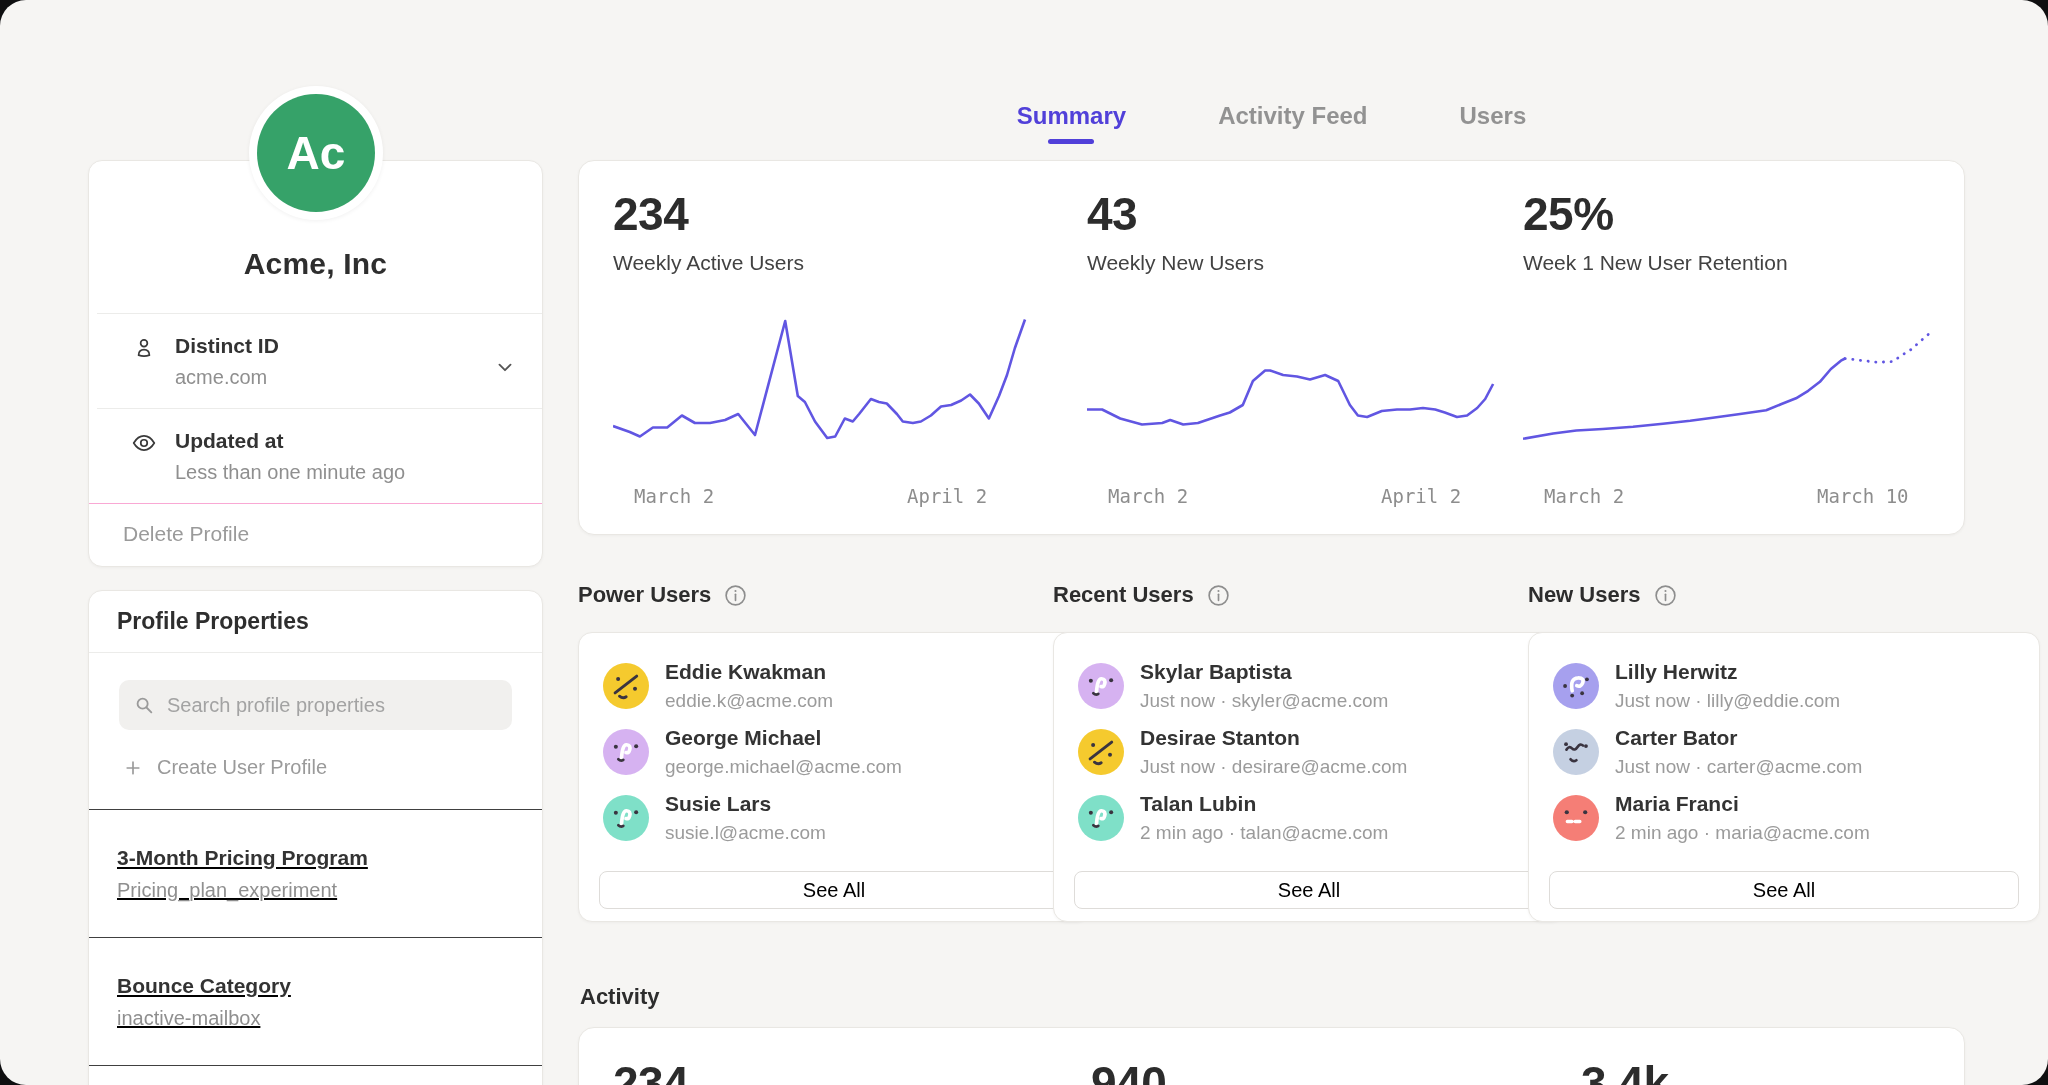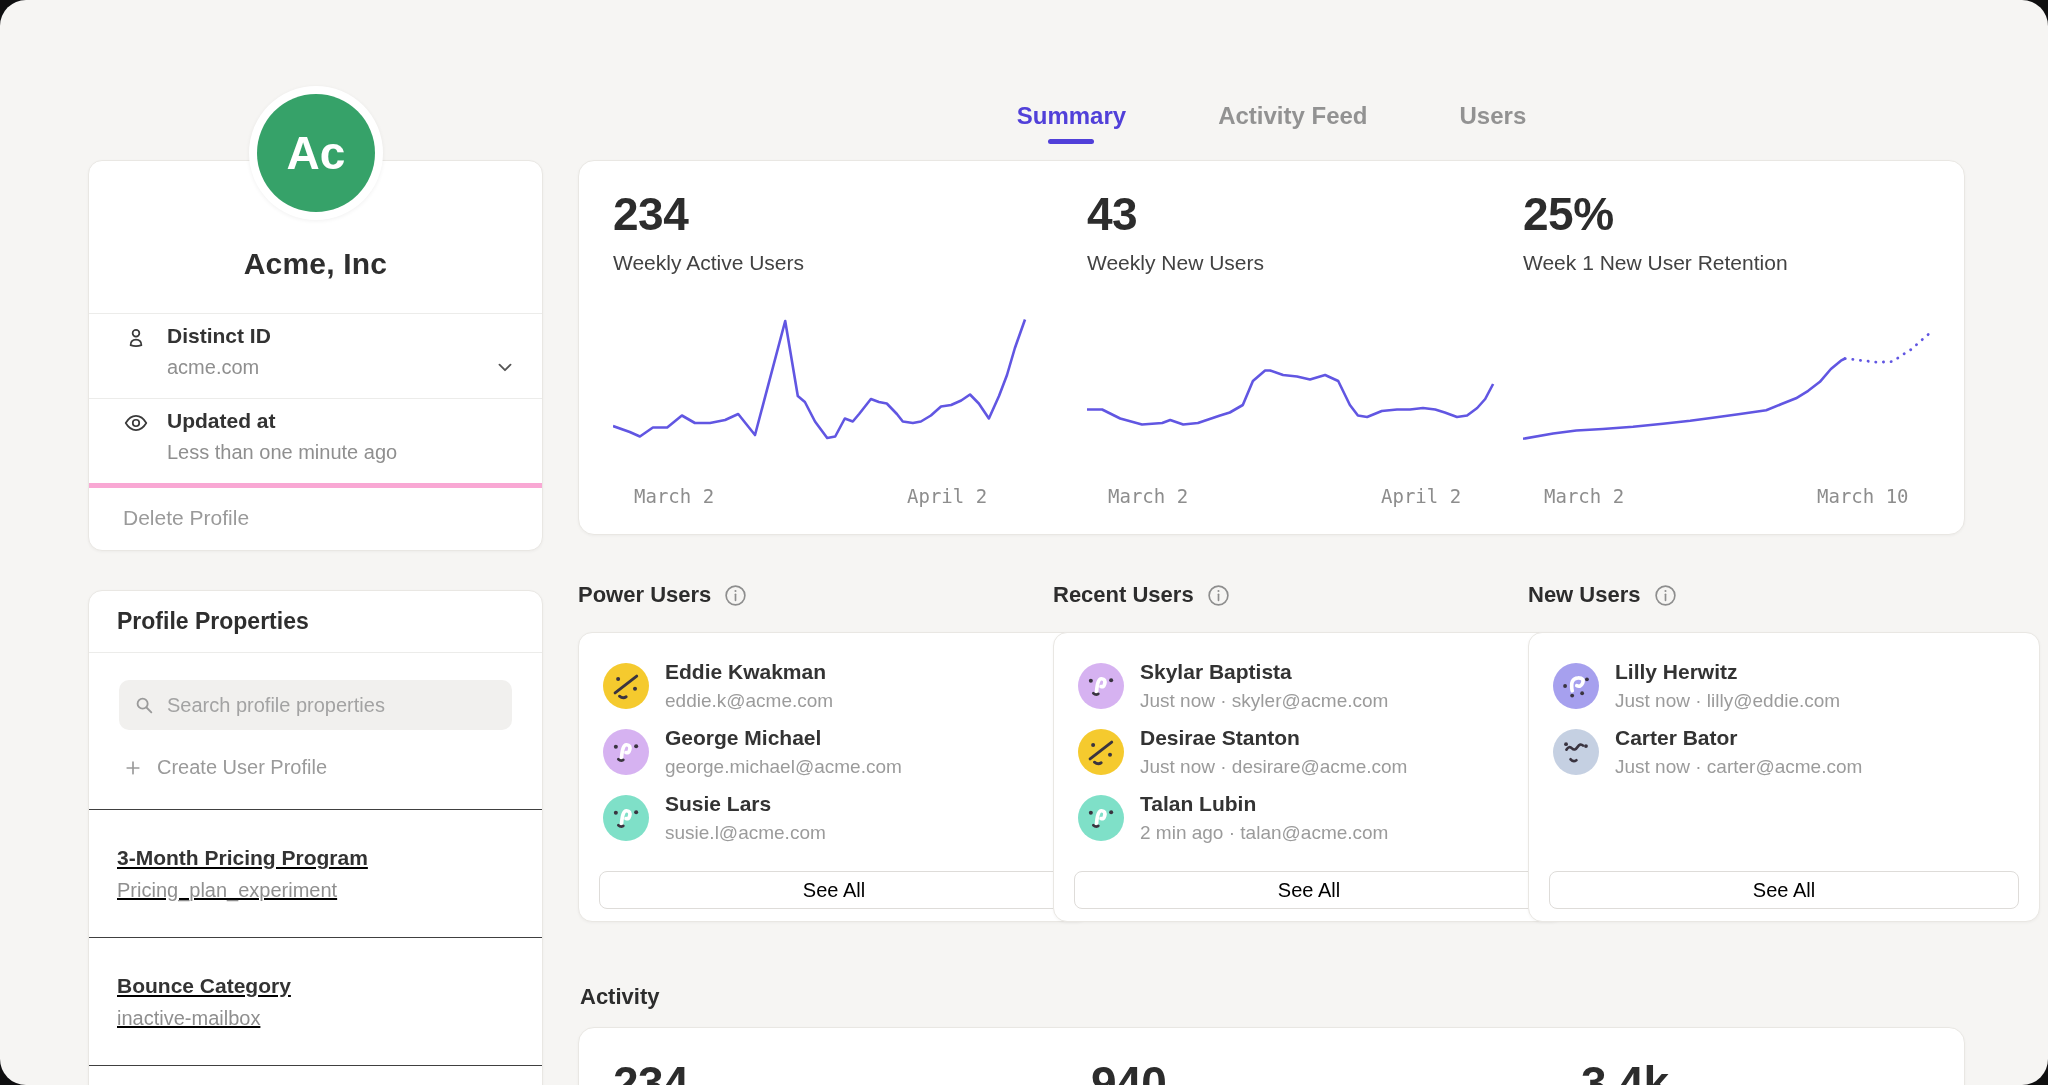--- a/index.html
+++ b/index.html
@@ -8,26 +8,26 @@
 
   .card { position:absolute; background:#fff; border:1px solid #e9e7e3; border-radius:14px; box-shadow:0 1px 3px rgba(20,20,20,.04); }
 
   
   .avatar-ring { position:absolute; left:249px; top:86px; width:134px; height:134px; border-radius:50%; background:#fff; display:flex; align-items:center; justify-content:center; z-index:3; box-shadow:0 1px 4px rgba(0,0,0,.06); }
   .avatar { width:118px; height:118px; border-radius:50%; color:#fff; font-size:46px; font-weight:700; display:flex; align-items:center; justify-content:center; }
 
   .profile-card { left:88px; top:160px; width:455px; }
   .profile-head { height:152px; display:flex; align-items:flex-end; justify-content:center; padding-bottom:32px; }
   .profile-head h1 { margin:0; font-size:30px; font-weight:600; color:#2e2e2e; letter-spacing:.2px; }
-  .field-row { position:relative; display:flex; align-items:flex-start; gap:18px; padding:10px 60px 20px 34px; border-top:1px solid #ececea; cursor:pointer; }
+  .field-row { position:relative; display:flex; align-items:flex-start; gap:18px; padding:20px 60px 20px 34px; border-top:1px solid #ececea; cursor:pointer;margin-left:8px; }
   .field-icon { width:26px; height:26px; margin-top:1px; flex:none; }
   .field-label { font-size:21px; font-weight:600; color:#333; line-height:24px; }
   .field-value { font-size:20px; color:#8f8f8f; line-height:22px; margin-top:8px; }
   .chevron { position:absolute; right:26px; top:42px; width:22px; height:22px; cursor:pointer; }
-  .delete-row { border-top:5px solid #f9a8d4; padding:18px 34px 20px; font-size:21px; color:#9a9a9a; line-height:24px; cursor:pointer; }
+  .delete-row { border-top:1px solid #f9a8d4; padding:18px 34px 20px; font-size:21px; color:#9a9a9a; line-height:24px; cursor:pointer; }
 
   .props-card { left:88px; top:590px; width:455px; height:545px; }
   .props-head { padding:17px 28px; font-size:23px; font-weight:600; color:#2e2e2e; border-bottom:1px solid #ececea; }
   .search-wrap { margin:27px 30px 0; height:50px; background:#f1f0ee; border-radius:10px; display:flex; align-items:center; padding:0 14px; gap:10px; }
   .search-wrap svg { width:22px; height:22px; flex:none; }
   .search-wrap input { border:none; background:transparent; outline:none; font-size:20px; color:#444; width:100%; font-family:inherit; }
   .search-wrap input::placeholder { color:#a3a3a3; }
   .create-row { display:flex; align-items:center; gap:14px; margin:26px 30px 30px 34px; font-size:20px; color:#9a9a9a; cursor:pointer; }
   .create-row svg { width:20px; height:20px; }
   .prop-row { border-top:1px solid #404040; padding:36px 28px;text-decoration:underline; }
@@ -344,20 +344,33 @@
               <circle cx="6.8" cy="7.9" r="1" fill="#3a3440"></circle>
               <circle cx="17.2" cy="8.9" r="1" fill="#3a3440"></circle>
               <path d="M9.2 15.8 q1.4 1.7 3 0.5" fill="none" stroke="#3a3440" stroke-width="1.4" stroke-linecap="round"></path>
             </svg>
           </span>
         <span>
             <div class="u-name">Carter Bator</div>
             <div class="u-sub">Just now · carter@acme.com</div>
           </span>
       </div>
+      <div class="user-row r3">
+        <span class="u-avatar" style="background: rgb(245, 126, 118);">
+            <svg viewBox="0 0 24 24">
+              <circle cx="7.2" cy="9" r="1.1" fill="#3a3440"></circle>
+              <circle cx="16.8" cy="9" r="1.1" fill="#3a3440"></circle>
+              <path d="M7.5 13.8 H15" fill="none" stroke="#ffffff" stroke-width="1.8" stroke-dasharray="2.4 1.7" stroke-linecap="round"></path>
+            </svg>
+          </span>
+        <span>
+            <div class="u-name">Maria Franci</div>
+            <div class="u-sub">2 min ago · maria@acme.com</div>
+          </span>
+      </div>
       <div class="see-all">See All</div>
     </div>
   </div>
 
   <h3 class="activity-title">Activity</h3>
   <section class="card activity-card">
     <div class="act-stat as1">234</div>
     <div class="act-stat as2">940</div>
     <div class="act-stat as3">3.4k</div>
   </section>

